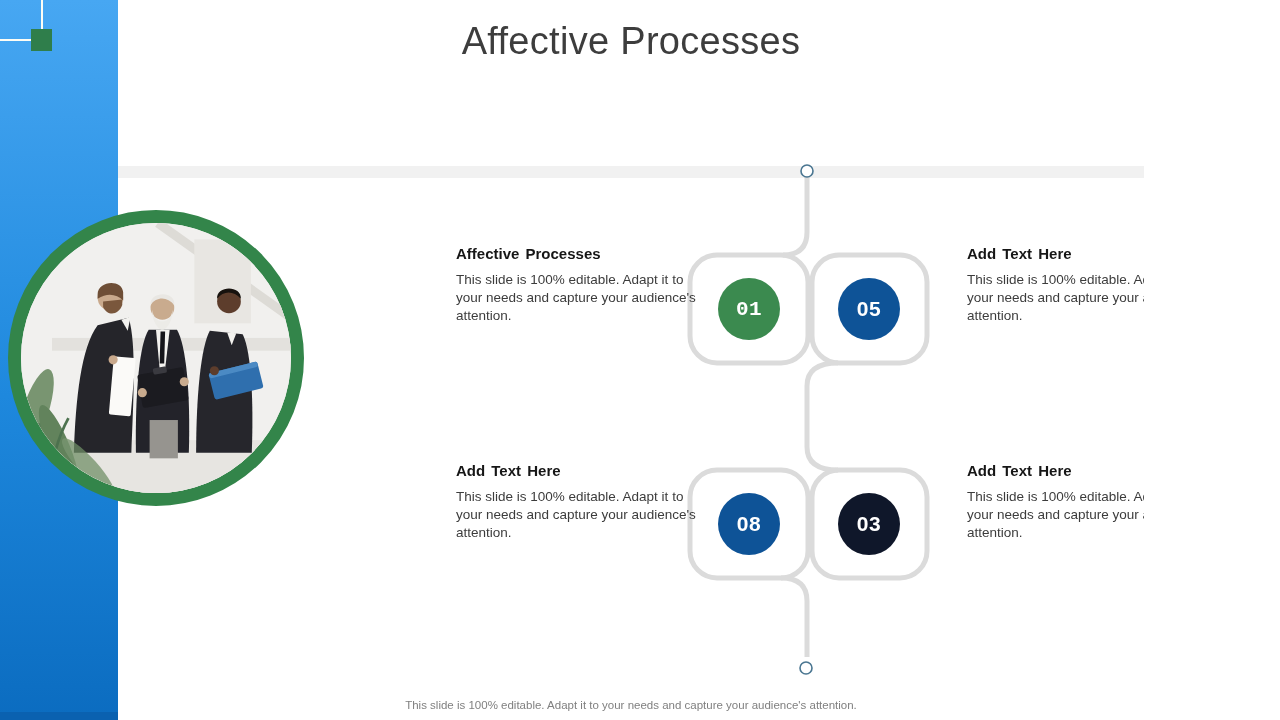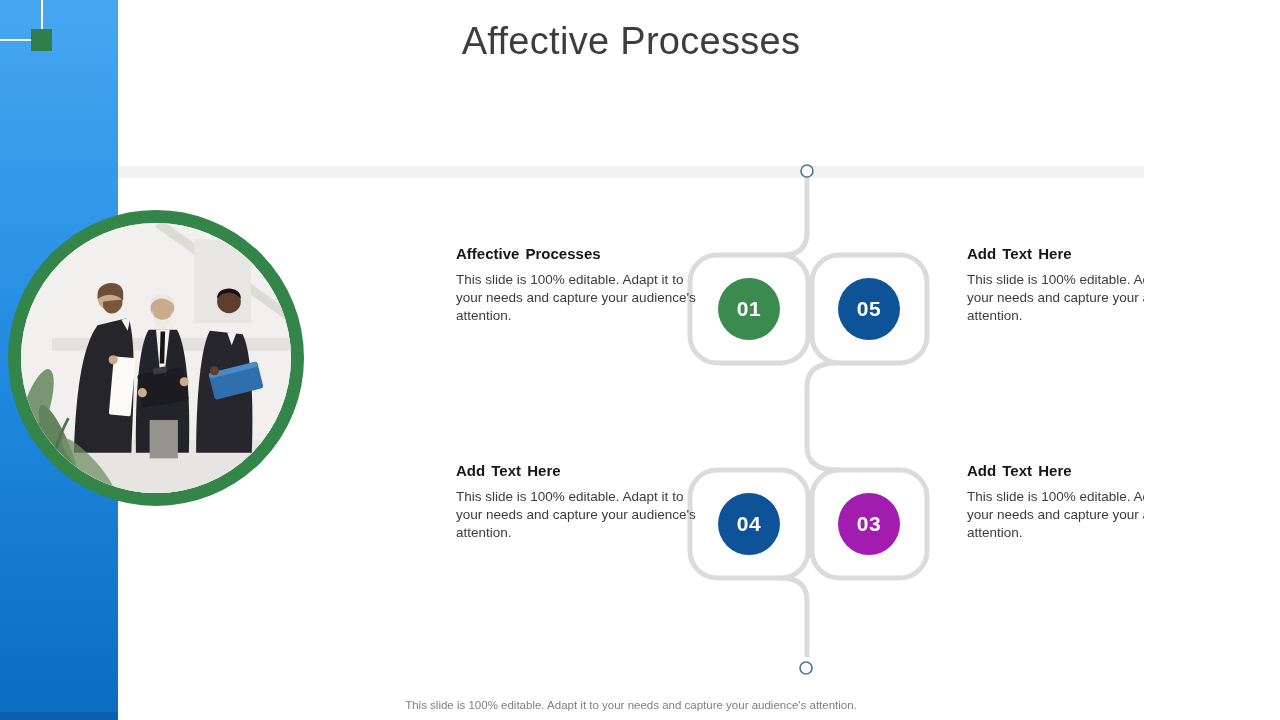--- a/index.html
+++ b/index.html
@@ -176,24 +176,24 @@
       <rect x="690" y="470" width="118" height="108" rx="27"></rect>
       <rect x="812" y="470" width="115" height="108" rx="27"></rect>
       <path d="M807 177 L807 232 Q807 255 783 255"></path>
       <path d="M838 363 Q807 363 807 386 L807 447 Q807 470 838 470"></path>
       <path d="M781 578 Q807 578 807 601 L807 657"></path>
     </g>
     <circle cx="807" cy="171" r="6" fill="#ffffff" stroke="#4a7691" stroke-width="1.6"></circle>
     <circle cx="806" cy="668" r="6" fill="#ffffff" stroke="#4a7691" stroke-width="1.6"></circle>
   </svg>
 
-  <div class="step-circle c01" style="background-color: rgb(59, 138, 79);">01</div>
+  <div class="step-circle c01" style="background-color: rgb(59, 138, 79); font-family: Liberation Mono, monospace;">01</div>
   <div class="step-circle c02" style="background-color: rgb(14, 83, 151);">05</div>
-  <div class="step-circle c03" style="background-color: #a21caf;">03</div>
-  <div class="step-circle c04" style="background-color: rgb(14, 83, 151);">04</div>
+  <div class="step-circle c03" style="background-color: #0f172a;">03</div>
+  <div class="step-circle c04" style="background-color: rgb(14, 83, 151);">08</div>
 
   <div class="tb tb-l1">
     <h3>Affective Processes</h3>
     <p>This slide is 100% editable. Adapt it to your needs and capture your audience's attention.</p>
   </div>
   <div class="tb tb-r1">
     <h3>Add Text Here</h3>
     <p>This slide is 100% editable. Adapt it to your needs and capture your audience's attention.</p>
   </div>
   <div class="tb tb-l2">

